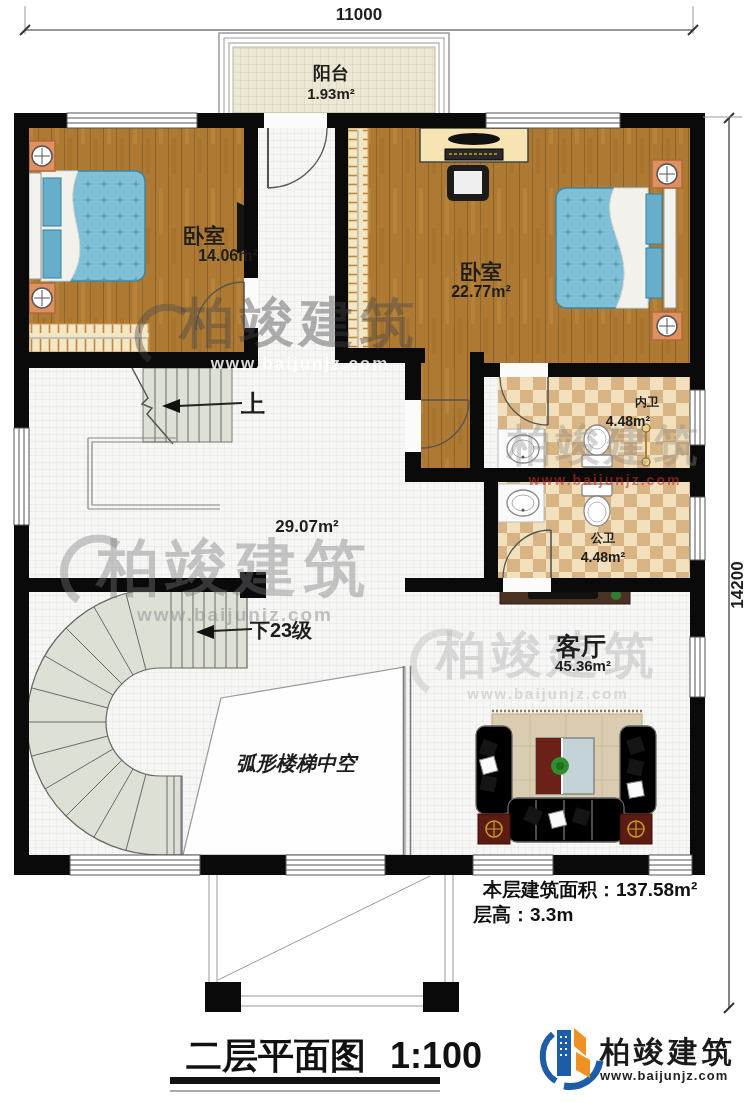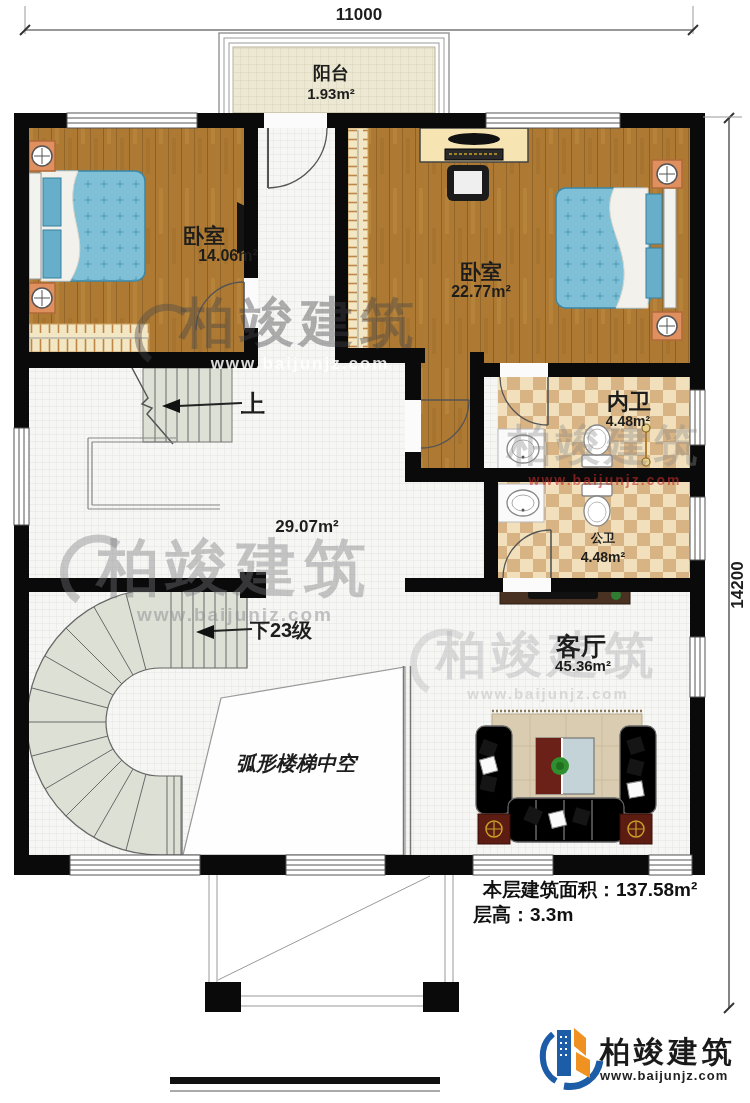--- a/index.html
+++ b/index.html
@@ -389,34 +389,38 @@
 
 <div class="lbl" style="left:331px;top:73px;font-size:18px;">阳台</div>
 <div class="lbl" style="left:331px;top:93px;font-size:15px;">1.93m²</div>
 
 <div class="lbl" style="left:204px;top:235px;font-size:21px;">卧室</div>
 <div class="lbl" style="left:203px;top:256px;font-size:16px;margin-left:25px;">14.06m²</div>
 
 <div class="lbl" style="left:481px;top:271px;font-size:21px;">卧室</div>
 <div class="lbl" style="left:481px;top:292px;font-size:16px;">22.77m²</div>
 
-<div class="lbl" style="left:629px;top:402px;font-size:22px;">内卫</div>
+<div class="lbl" style="left:629px;top:402px;font-size:12px;padding-left:36px;">内卫</div>
 <div class="lbl" style="left:628px;top:421px;font-size:14px;">4.48m²</div>
 
 <div class="lbl" style="left:603px;top:538px;font-size:12px;">公卫</div>
 <div class="lbl" style="left:603px;top:557px;font-size:14px;">4.48m²</div>
 
 <div class="lbl" style="left:307px;top:526px;font-size:17px;">29.07m²</div>
 
 <div class="lbl" style="left:581px;top:646px;font-size:25px;">客厅</div>
 <div class="lbl" style="left:583px;top:665px;font-size:15px;">45.36m²</div>
 
 <div class="lbl" style="left:253px;top:404px;font-size:24px;">上</div>
 <div class="lbl" style="left:281px;top:630px;font-size:20px;">下23级</div>
 <div class="lbl" style="left:296px;top:763px;font-size:20px;font-style:italic;">弧形楼梯中空</div>
 
 <div class="lbl-left" style="left:483px;top:872px;font-size:19px;margin-top:8px;">本层建筑面积：137.58m²</div>
 <div class="lbl-left" style="left:473px;top:905px;font-size:19px;">层高：3.3m</div>
 
+<div class="title-line" style="left:186px;top:1032px;font-size:36px;">
+  <span>二层平面图</span>
+  <span style="margin-left:14px;">1:100</span>
+</div>
 <div class="brand-name" style="left:600px;top:1032px;font-size:30px;">柏竣建筑</div>
 <div class="brand-url" style="left:600px;top:1068px;font-size:13px;">www.baijunjz.com</div>
 
 </div>
 
 </body></html>

